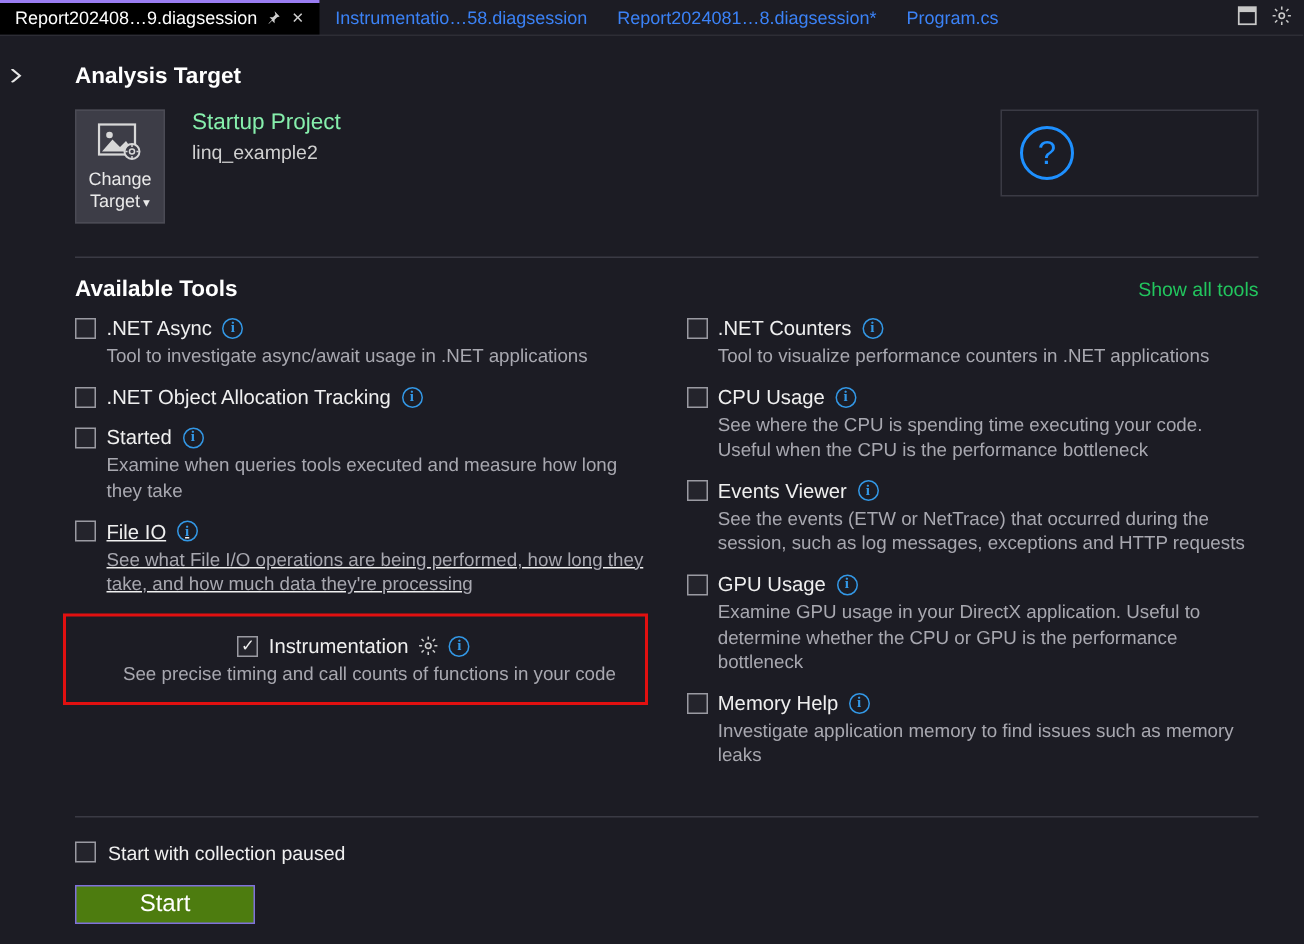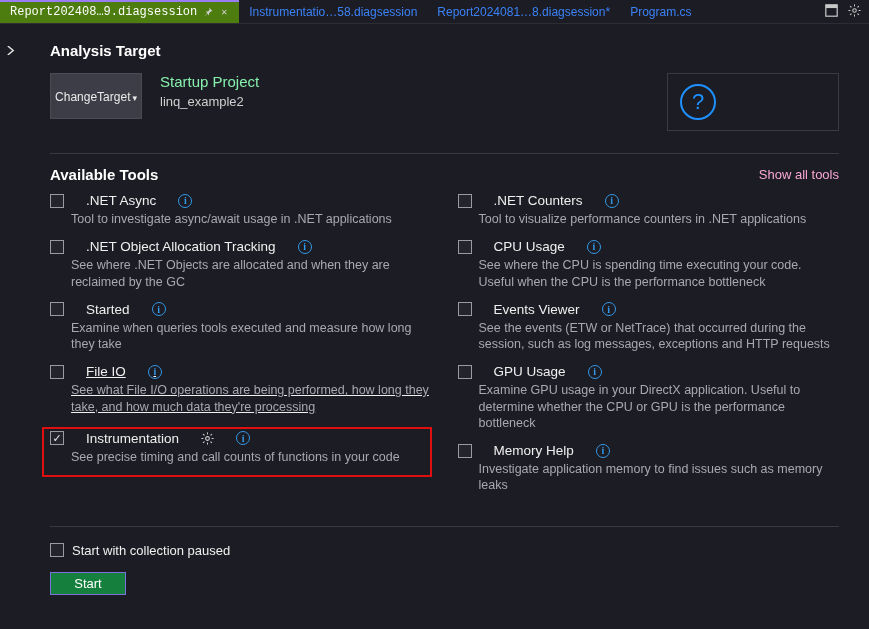--- a/index.html
+++ b/index.html
@@ -22,23 +22,22 @@
     display: flex;
     align-items: center;
     padding: 0 10px;
     color: #3b82f6;
     font-size: 12px;
     position: relative;
     cursor: pointer;
     user-select: none;
   }
   .tab.active {
-    background: #4d7c0f;
+    background: #000000;
     color: #fff;
-    font-family: Liberation Mono, monospace;
   }
   .tab.active::before {
     content: "";
     position: absolute;
     left: 0; right: 0; top: 0; height: 2px;
     background: #9a7df2;
   }
   .tab .pin, .tab .close {
     margin-left: 6px;
     width: 10px; height: 10px;
@@ -73,25 +72,25 @@
   
   .target-row {
     display: flex;
     align-items: flex-start;
     gap: 18px;
     padding-bottom: 22px;
     margin-bottom: 12px;
     border-bottom: 1px solid #3a3a44;
   }
   .change-target {
-    width: 92px;
+    width: 60px;
     background: #3d3d47;
     border: 1px solid #4b4b55;
     display: flex;
-    flex-direction: row;
+    flex-direction: column;
     align-items: center;
     padding: 8px 4px 6px 4px;
     cursor: pointer;
     color: #eaeaea;
     font-size: 12px;
     line-height: 1.25;
     text-align: right;
   }
   .change-target svg { margin-bottom: 4px; }
   .dropdown-caret { font-size: 9px; margin-left: 2px; color: #eaeaea; }
@@ -108,69 +107,70 @@
   }
   .help-icon {
     width: 36px; height: 36px; border: 2px solid #1e90ff; border-radius: 50%;
     display: flex; align-items: center; justify-content: center;
     color: #1e90ff; font-size: 22px; font-weight: 400;
   }
   .help-links .h1 { color: #fff; font-weight: 600; font-size: 14px; }
   .help-links .hl { color: #3398e6; font-size: 12px; cursor: pointer; display: block; margin-top: 2px; }
   
   .tools-head { display: flex; align-items: center; justify-content: space-between; margin: 4px 0 10px 0; }
-  .show-all { color: #f9a8d4; font-size: 13px; cursor: pointer; }
+  .show-all { color: #22c55e; font-size: 13px; cursor: pointer; }
   .tools-grid {
     display: grid;
     grid-template-columns: 1fr 1fr;
     column-gap: 26px;
     row-gap: 12px;
   }
   .tool {
     display: flex;
     flex-direction: column;
   }
-  .tool .row1 { display: flex; align-items: center; gap: 22px; }
+  .tool .row1 { display: flex; align-items: center; gap: 7px; }
   .chk {
     width: 14px; height: 14px; border: 1px solid #9a9aa2; background: #24242c;
     display: inline-flex; align-items: center; justify-content: center;
     cursor: pointer; flex-shrink: 0;
     font-size: 11px; color: #eee;
   }
   .chk.checked::after { content: "✓"; }
   .tool-name { color: #efefef; font-size: 13.5px; }
   .info-icon {
     width: 14px; height: 14px; border: 1.5px solid #3398e6; border-radius: 50%;
     display: inline-flex; align-items: center; justify-content: center;
     color: #3398e6; font-size: 10px; font-weight: 700; cursor: pointer;
     font-family: Georgia, serif;
   }
   .gear-icon {
     color: #cfcfcf; cursor: pointer; display:inline-flex; align-items:center;
   }
   .tool-desc { color: #a8a8b0; font-size: 12.5px; margin: 3px 0 0 21px; line-height: 1.3; }
   .tool.highlight {
     border: 2.5px solid #e11010;
-    padding: 2px 8px 10px 6px;
+    padding: 12px 8px 10px 6px;
     margin-left: -8px;
+    align-items: center;
   }
   
   .footer {
     border-top: 1px solid #3a3a44;
     margin-top: 20px;
     padding-top: 16px;
   }
   .footer .opt { display: flex; align-items: center; gap: 8px; margin-bottom: 14px; }
   .start-btn {
-    background: #15803d;
+    background: #4d7c0f;
     border: 1px solid #7f71db;
     color: #fff;
-    font-size: 13px;
+    font-size: 16px;
     padding: 3px 0;
-    width: 76px;
+    width: 120px;
     text-align: center;
     cursor: pointer;
   }
 </style>
 </head>
 <body>
 
 <div class="tabbar">
   <div class="tab active">
     <span>Report202408…9.diagsession</span>
@@ -269,21 +269,20 @@
               <span class="info-icon">i</span>
             </div>
             <div class="tool-desc">Tool to investigate async/await usage in .NET applications</div>
           </div>
           <div class="tool" style="margin-bottom: 12px;">
             <div class="row1">
               <span class="chk"></span>
               <span class="tool-name">.NET Object Allocation Tracking</span>
               <span class="info-icon">i</span>
             </div>
-            <div class="tool-desc">See where .NET Objects are allocated and when they are reclaimed by the GC</div>
           </div>
           <div class="tool" style="margin-bottom: 12px;">
             <div class="row1">
               <span class="chk"></span>
               <span class="tool-name">Started</span>
               <span class="info-icon">i</span>
             </div>
             <div class="tool-desc">Examine when queries tools executed and measure how long they take</div>
           </div>
           <div class="tool" style="margin-bottom: 12px; text-decoration: underline;">

